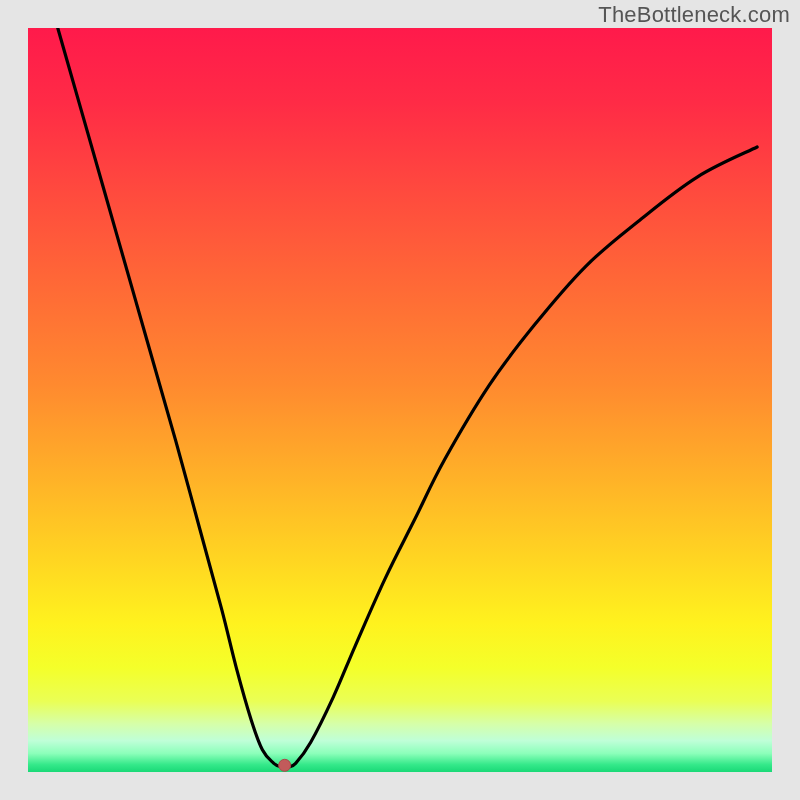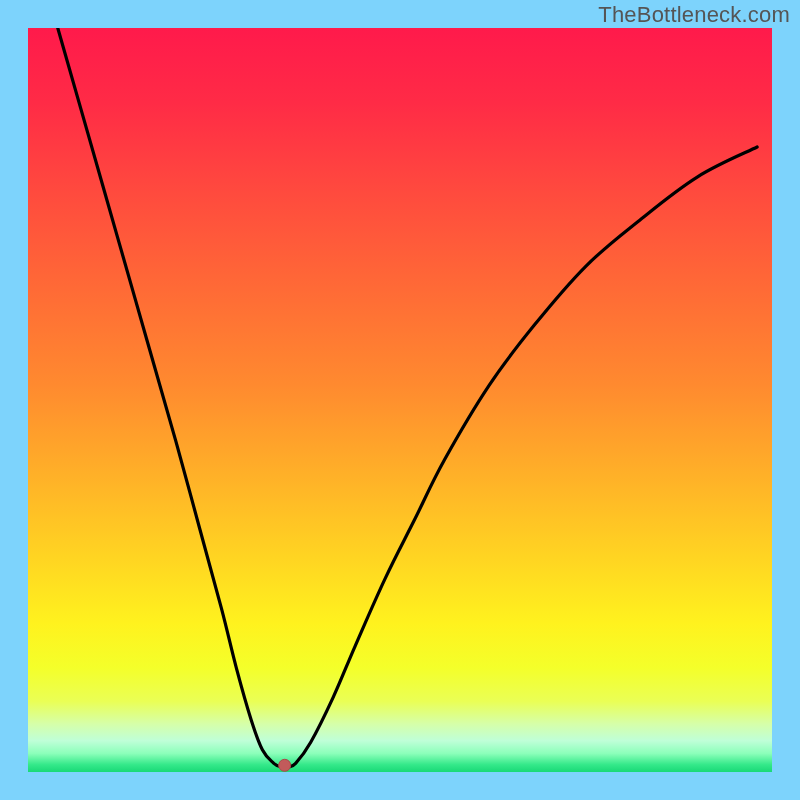--- a/index.html
+++ b/index.html
@@ -8,21 +8,21 @@
     width: 800px;
     height: 800px;
     background: #000;
     overflow: hidden;
     font-family: Arial, Helvetica, sans-serif;
   }
   .frame {
     position: relative;
     width: 800px;
     height: 800px;
-    background: #7dd3fc;
+    background: #e5e5e5;
   }
   .watermark {
     position: absolute;
     top: 2px;
     right: 10px;
     color: #555;
     font-size: 22px;
     font-weight: 500;
     letter-spacing: 0.2px;
     z-index: 30;

